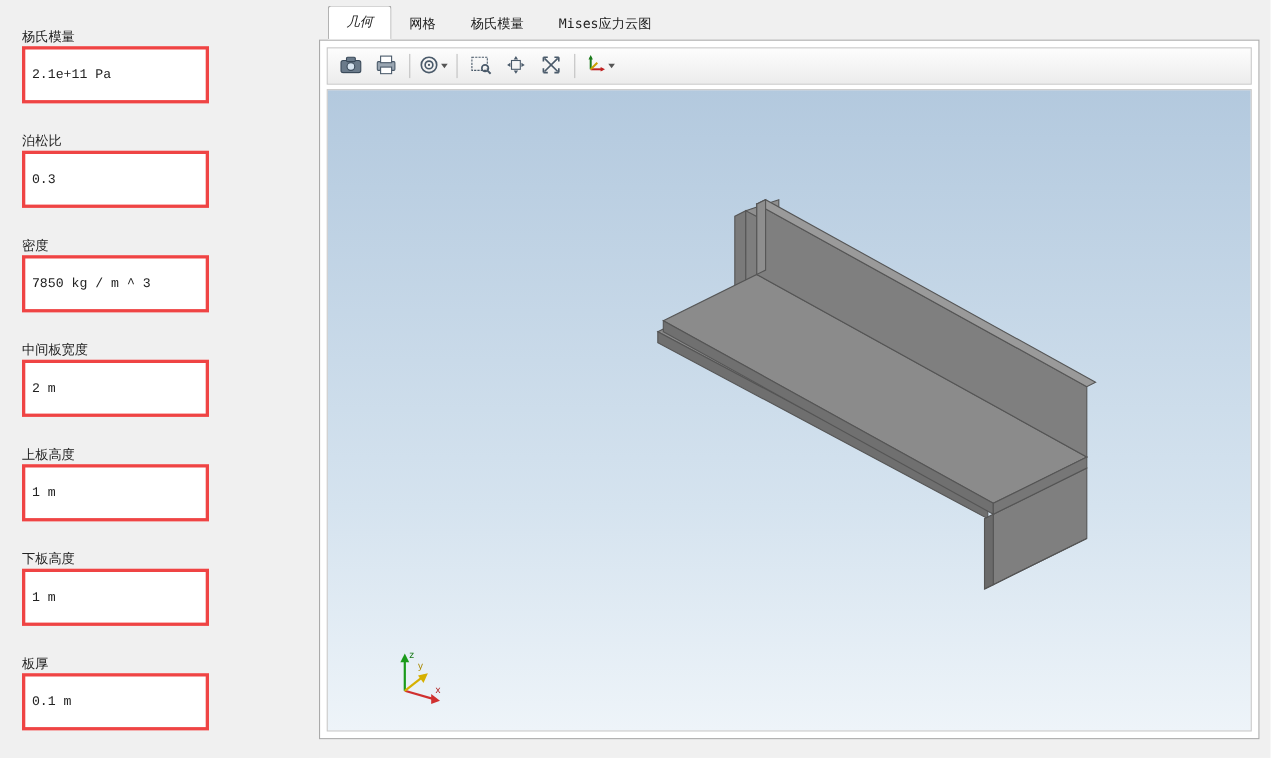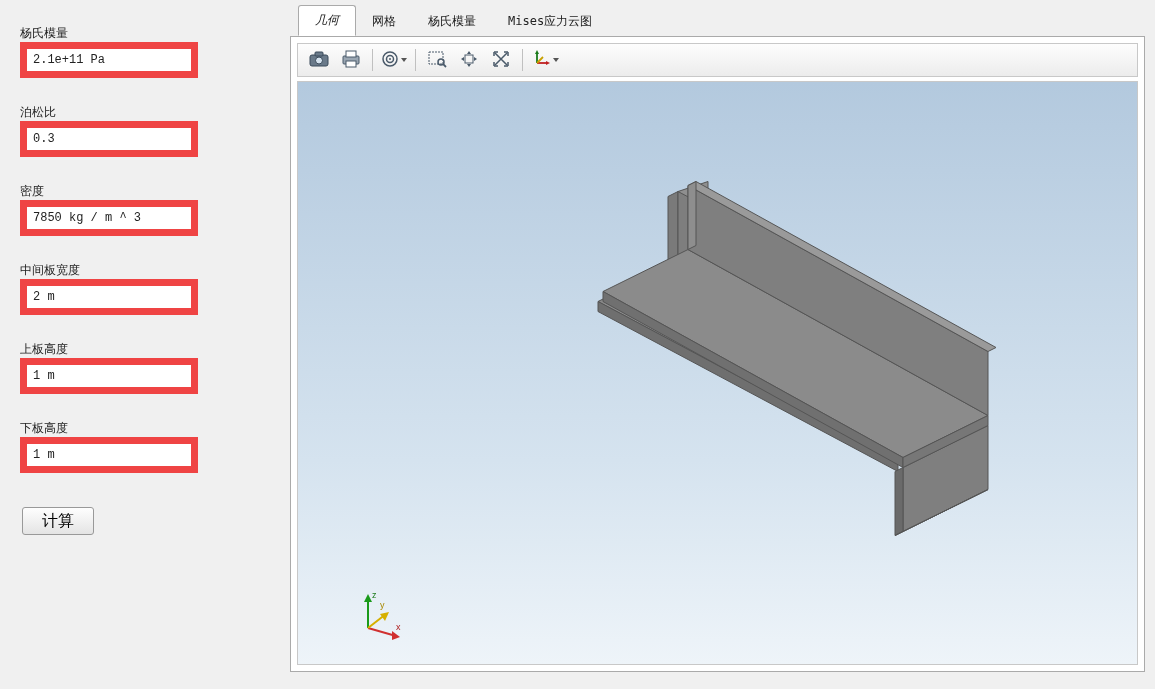--- a/index.html
+++ b/index.html
@@ -30,23 +30,23 @@
     flex-direction: column;
   }
   .form-label {
     width: 80px;
     font-size: 12px;
     color: #222;
   }
   .form-input {
     flex: 1;
     height: 26px;
-    border: 7px solid #ef4444;
+    border: 3px solid #ef4444;
     background: #fff;
-    padding: 4px 6px;
+    padding: 16px 6px;
     font-family: "Courier New", monospace;
     font-size: 12px;
     color: #222;
   }
   .calc-button {
     margin-top: 8px;
     margin-left: 2px;
     width: 72px;
     height: 28px;
     border: 1px solid #999;
@@ -179,20 +179,24 @@
     <div class="form-row">
       <div class="form-label">上板高度</div>
       <input class="form-input" value="1 m" style="">
     </div>
 
     <div class="form-row">
       <div class="form-label">下板高度</div>
       <input class="form-input" value="1 m" style="">
     </div>
 
+    <div class="form-row">
+      <div class="form-label">板厚</div>
+      <input class="form-input" value="0.1 m" style="">
+    </div>
 
 
     <button class="calc-button">计算</button>
   </div>
 
   <div class="main">
     <div class="tabbar">
       <div class="tab active">几何</div>
       <div class="tab">网格</div>
       <div class="tab">杨氏模量</div>

